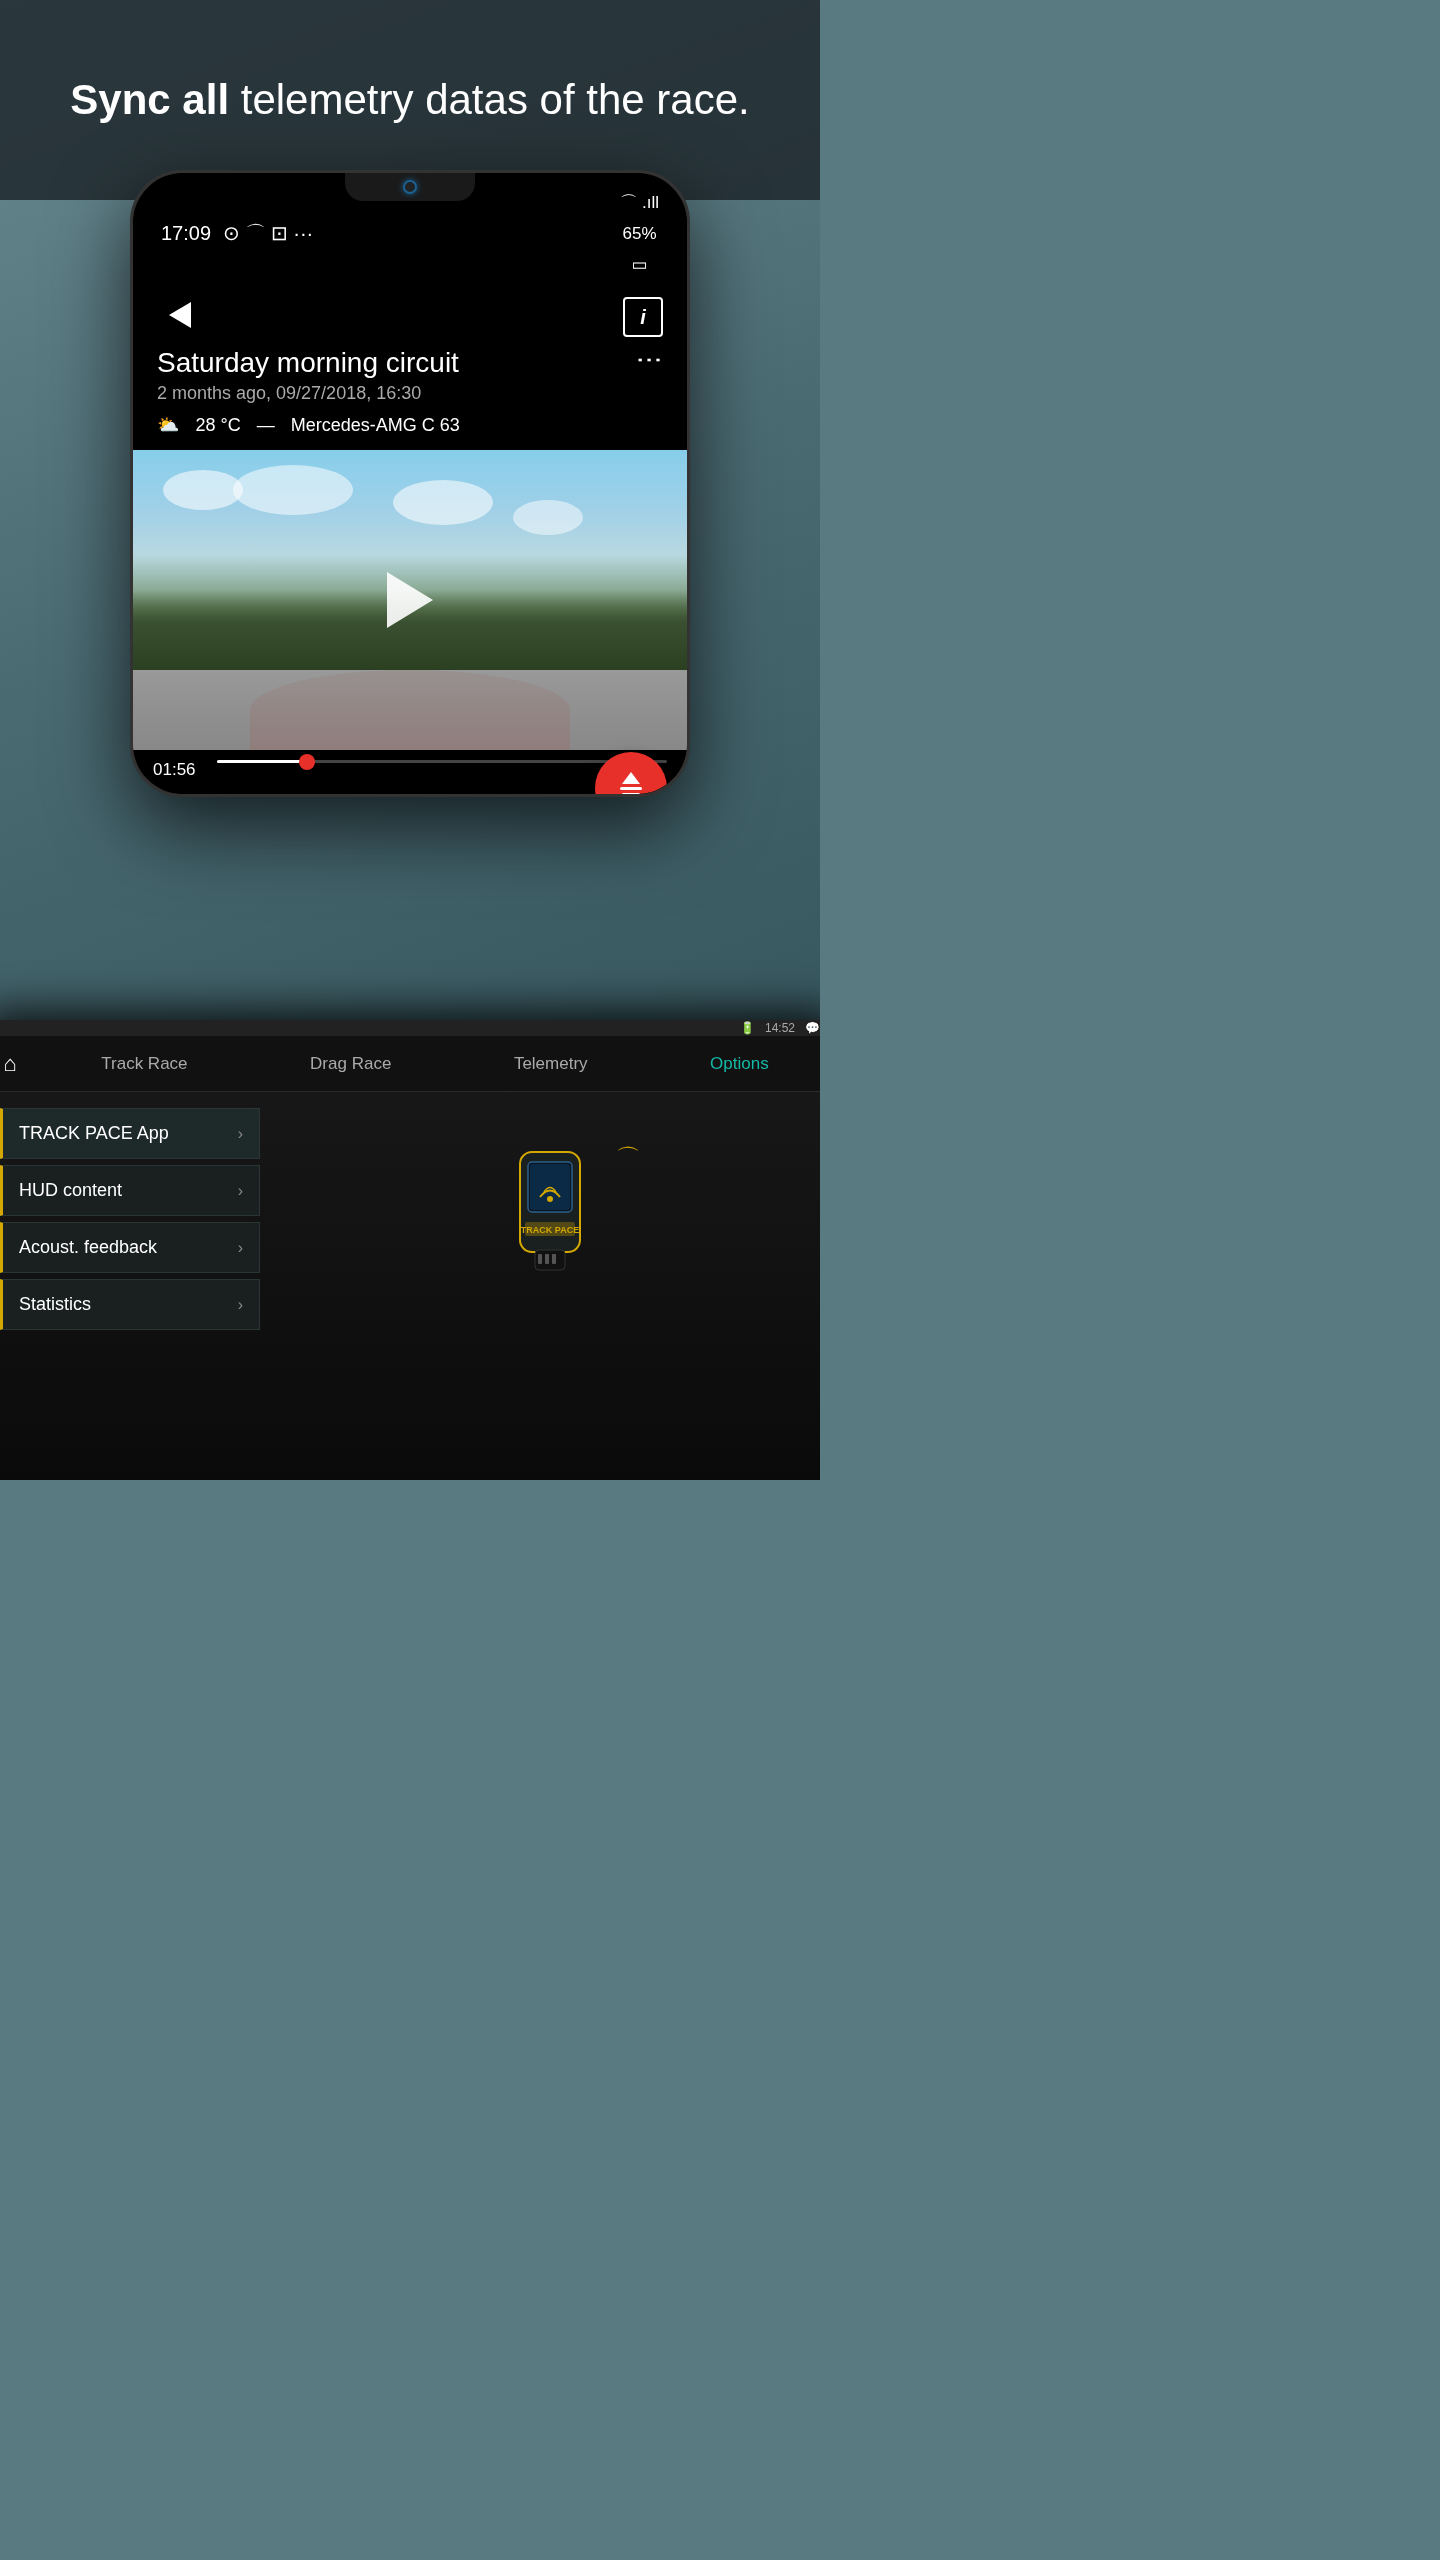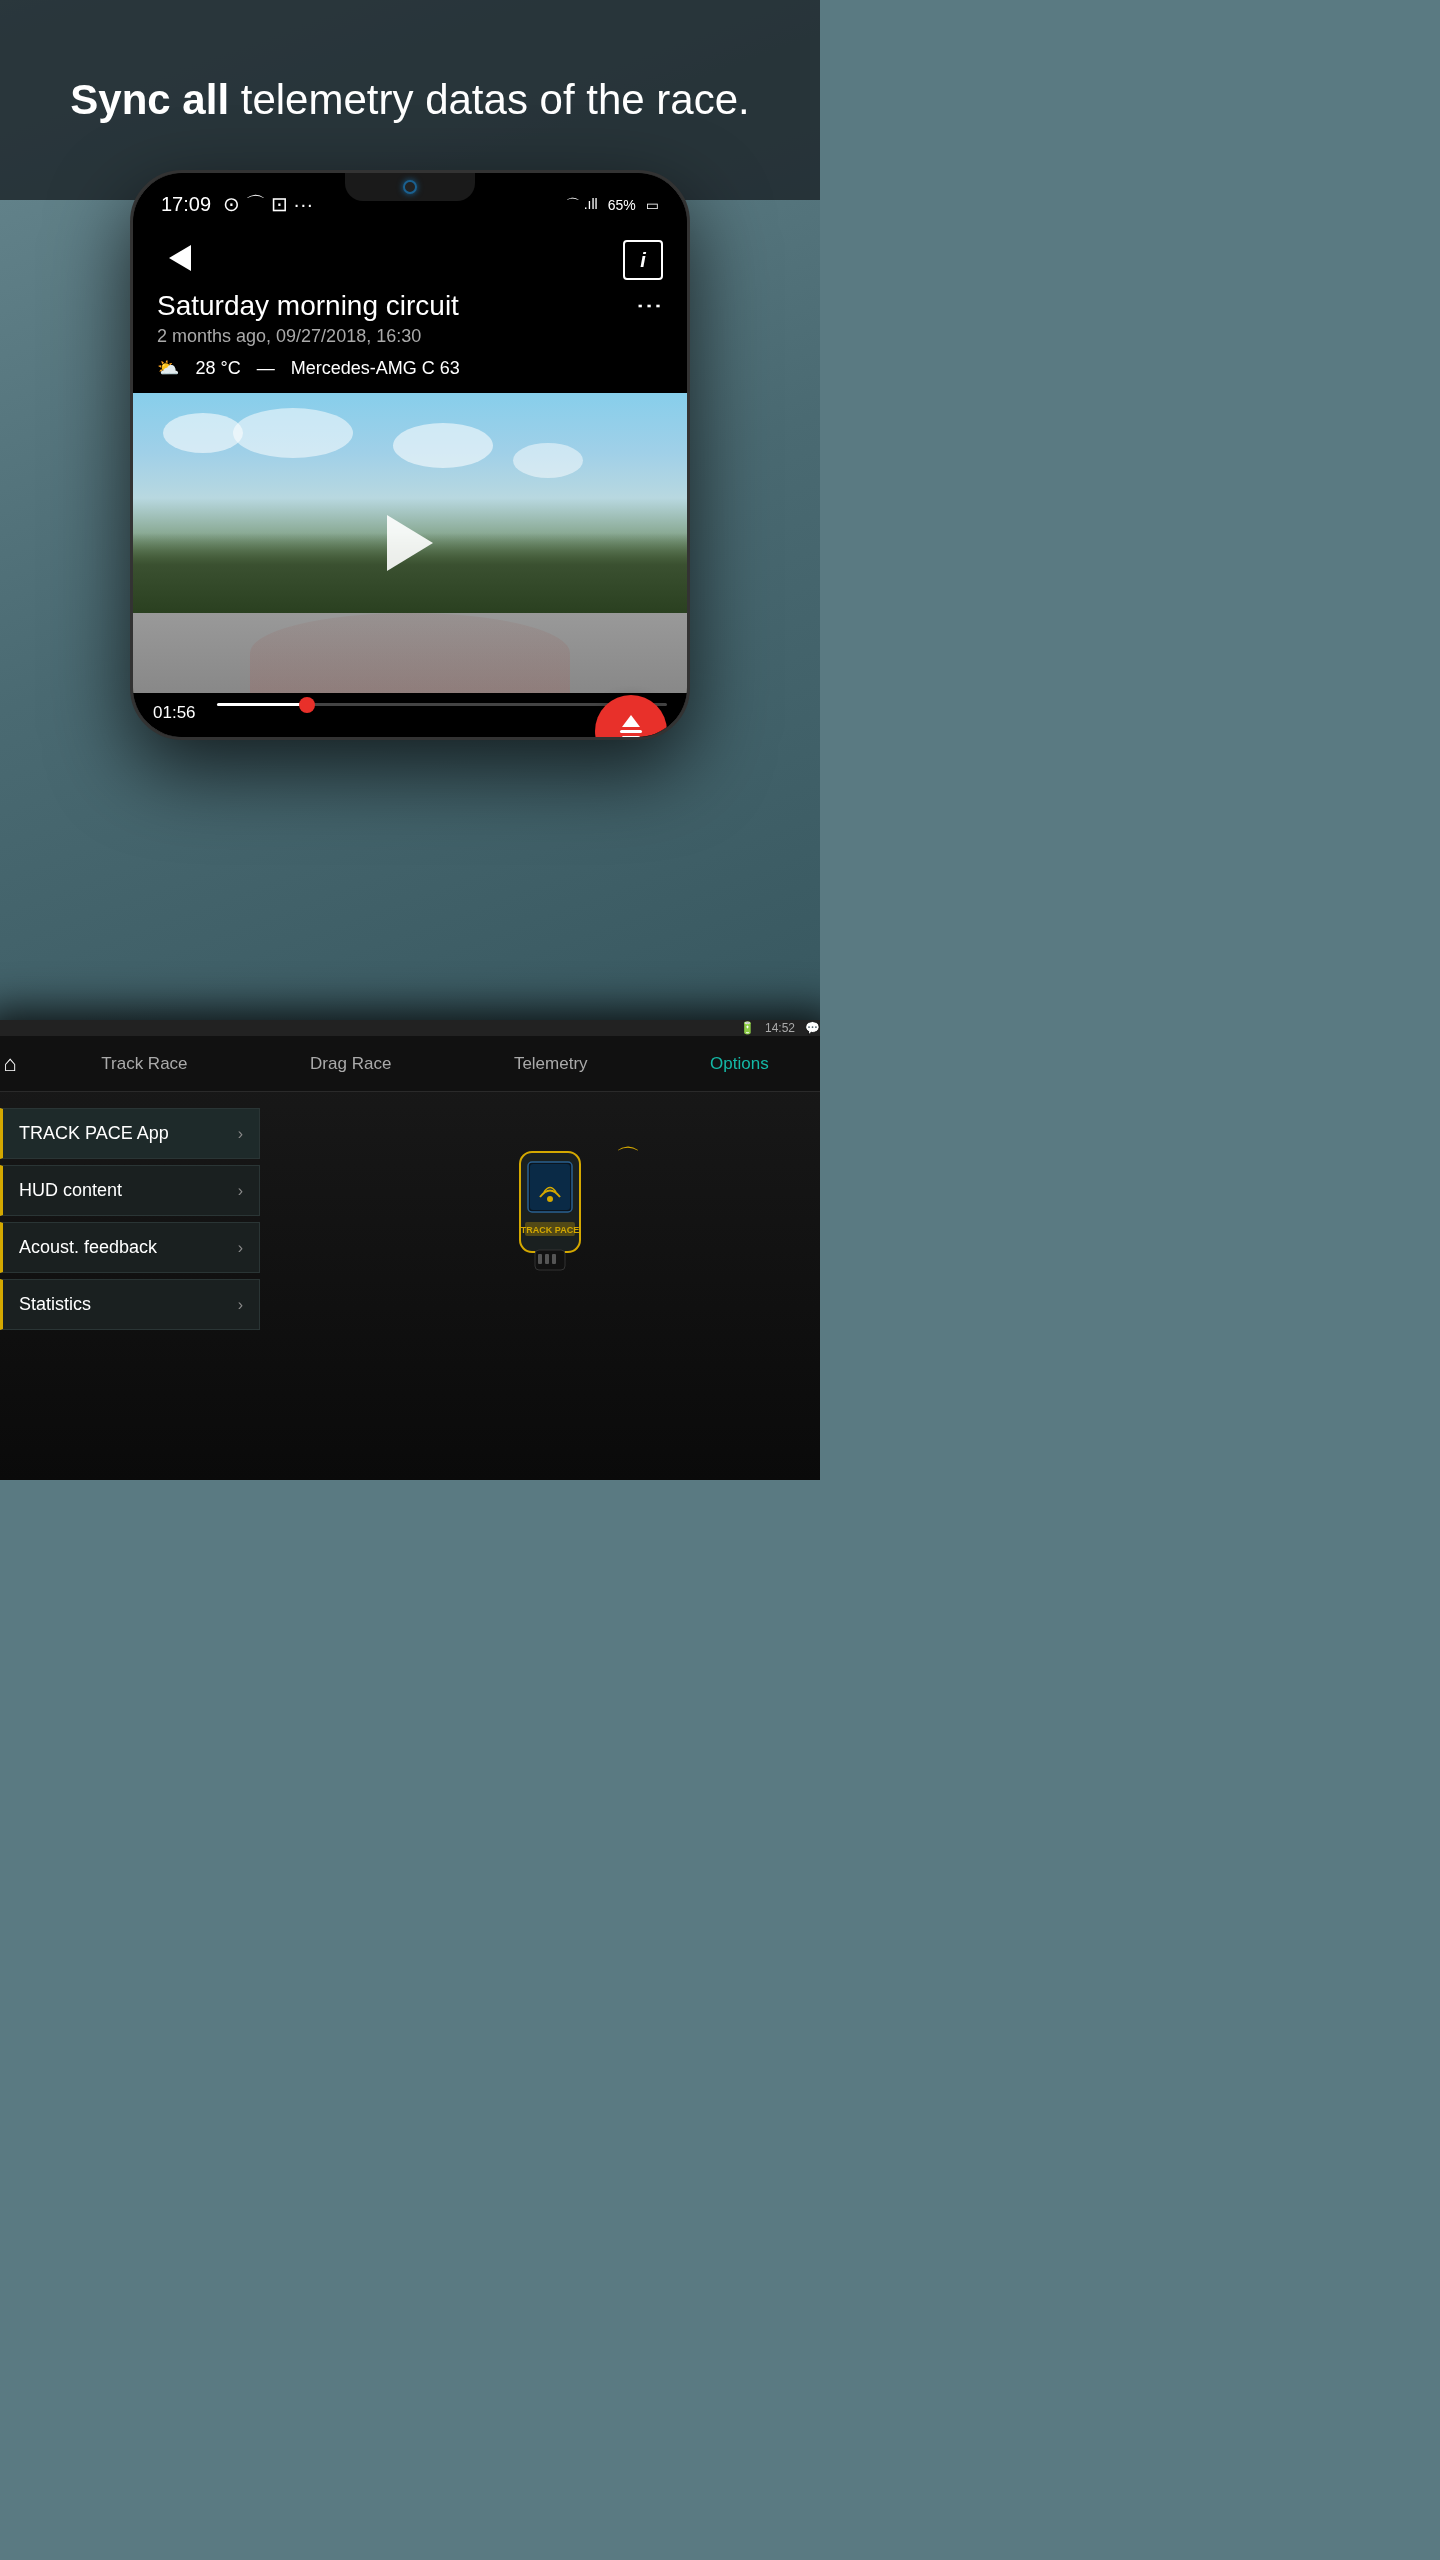--- a/index.html
+++ b/index.html
@@ -123,24 +123,25 @@
       color: white;
       font-size: 20px;
       font-weight: 500;
       display: flex;
       align-items: center;
       gap: 12px;
     }
 
     .status-right {
       color: white;
-      font-size: 14px;
+      font-size: 17px;
       display: flex;
       align-items: center;
       gap: 10px;
+      flex-direction: column;
     }
 
     
     .phone-header {
       background: #000;
       padding: 14px 24px 10px;
       display: flex;
       justify-content: space-between;
       align-items: flex-start;
     }
@@ -177,21 +178,21 @@
 
     
     .session-info {
       background: #000;
       padding: 0 24px 14px;
     }
 
     .session-title-row {
       display: flex;
       justify-content: space-between;
-      align-items: center;
+      align-items: flex-start;
     }
 
     .session-title {
       color: white;
       font-size: 28px;
       font-weight: 500;
     }
 
     .more-dots {
       color: white;

